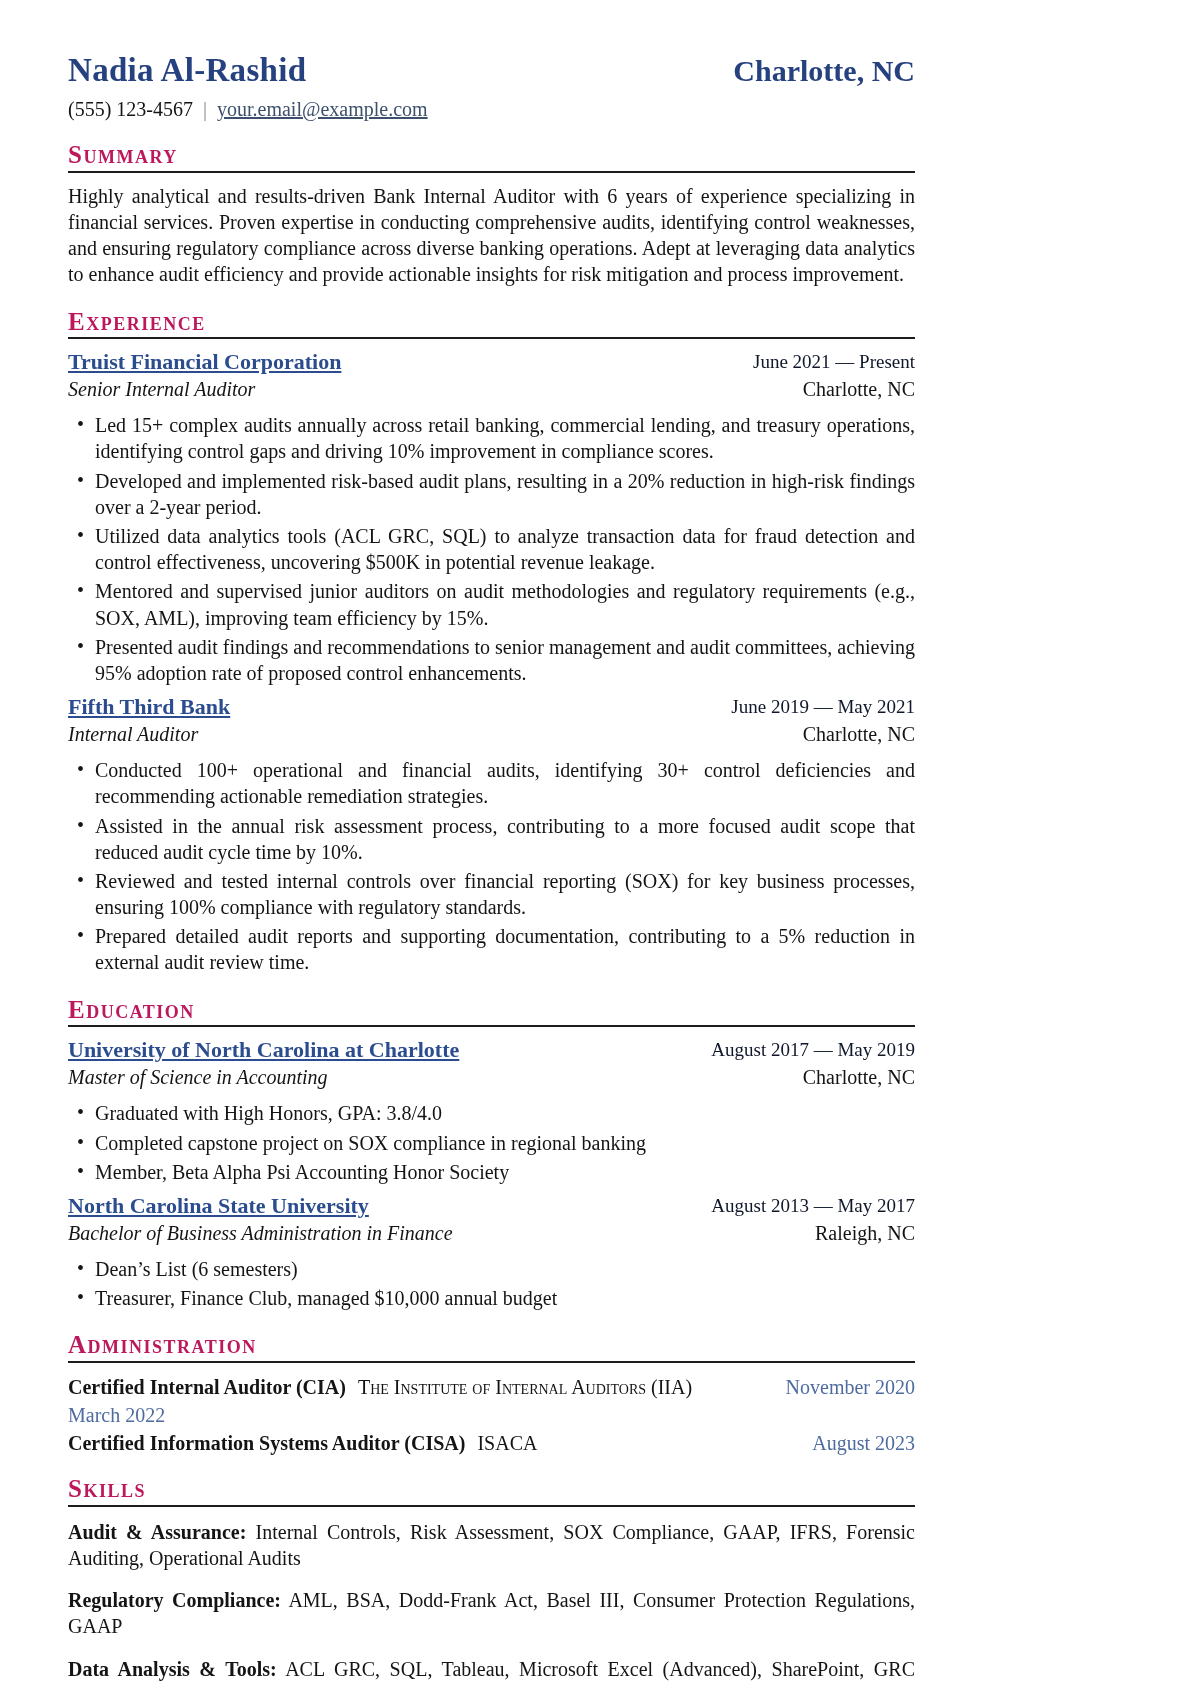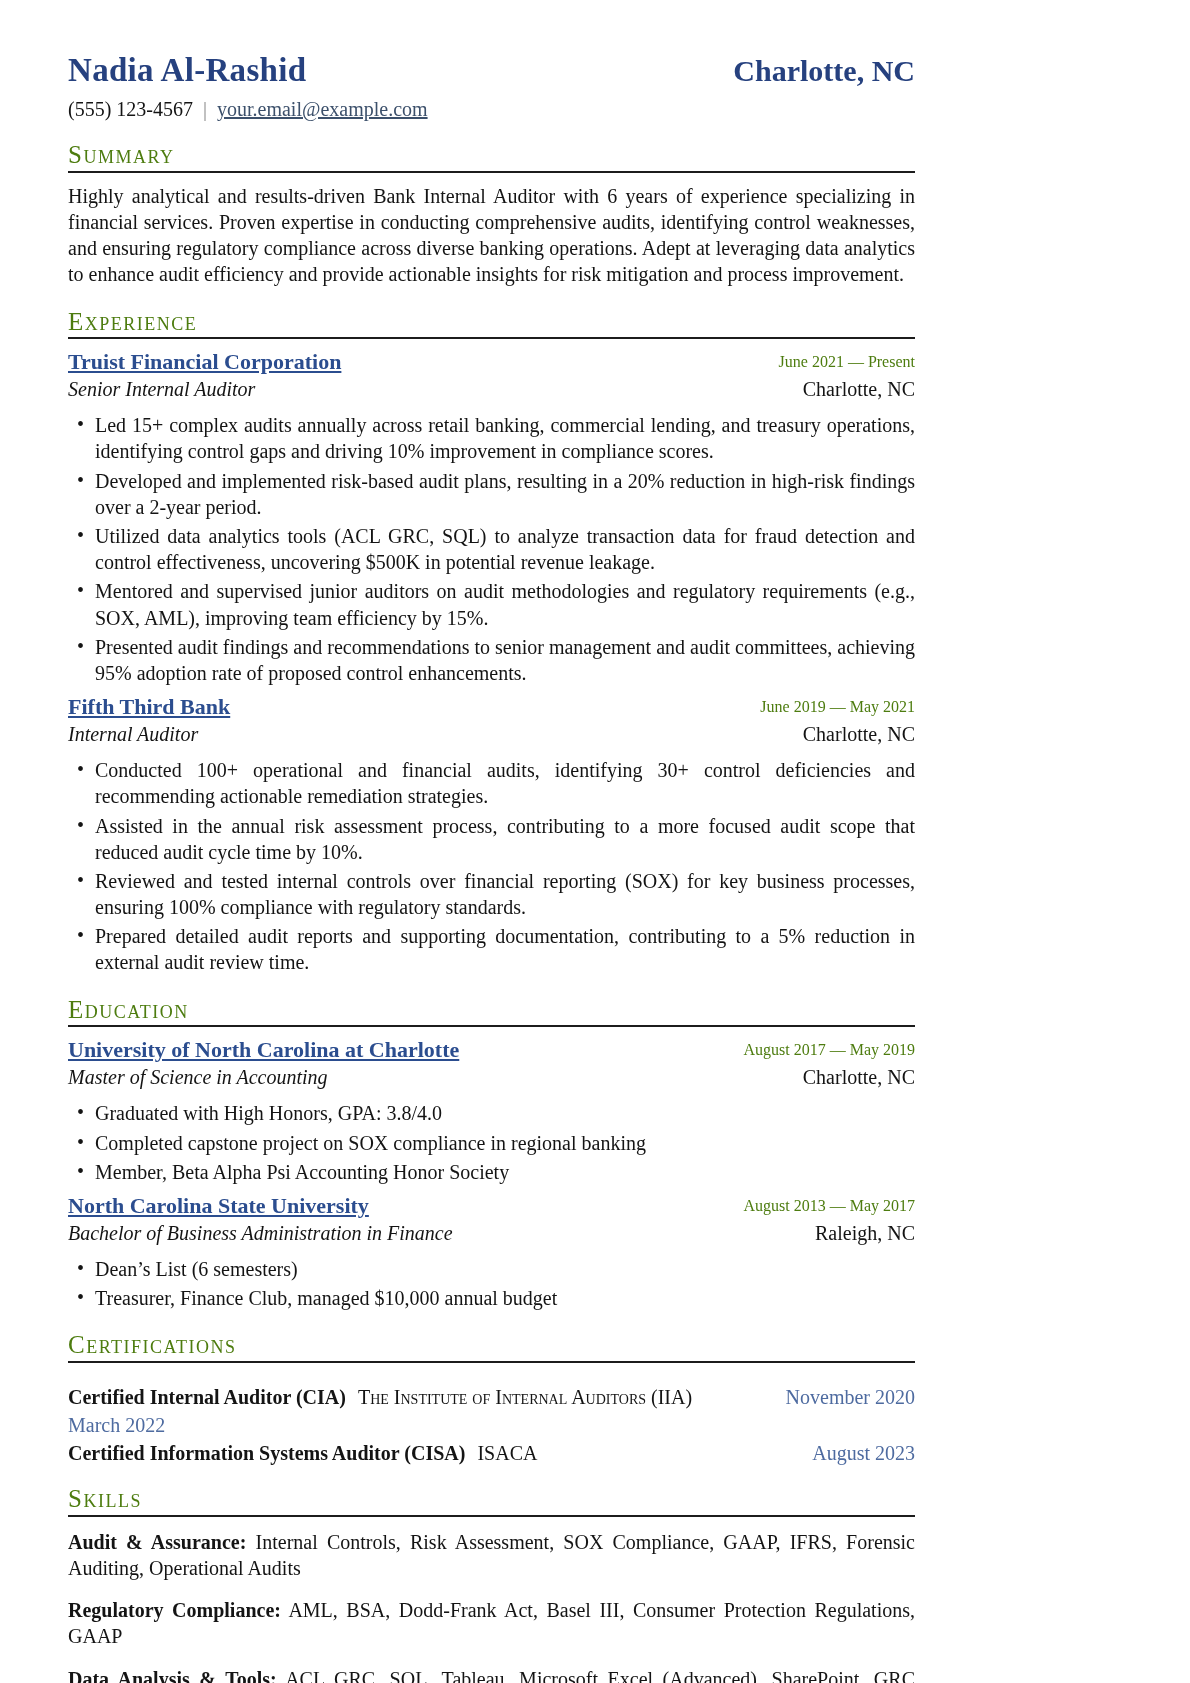--- a/index.html
+++ b/index.html
@@ -44,22 +44,22 @@
     color: #3c506b;
     text-decoration: underline;
     cursor: pointer;
   }
 
   
   .section { margin-top: 20px; }
   .section-title {
     font-size: 25px;
     font-variant: small-caps;
-    font-weight: 400;
-    color: #4d7c0f;
+    font-weight: 700;
+    color: #be185d;
     letter-spacing: 1.5px;
     border-bottom: 2px solid #1c1c1c;
     padding-bottom: 1px;
     line-height: 1.15;
   }
   .section-body { margin-top: 10px; }
 
   .para {
     font-size: 20px;
     line-height: 1.31;
@@ -75,22 +75,22 @@
     align-items: center;
   }
   .org-link {
     font-size: 22px;
     font-weight: bold;
     color: #2b4d8f;
     text-decoration: underline;
     cursor: pointer;
   }
   .entry-dates {
-    font-size: 16px;
-    color: #4d7c0f;
+    font-size: 19px;
+    color: #0f172a;
     white-space: nowrap;
   }
   .entry-role {
     font-size: 20px;
     font-style: italic;
     color: #141414;
   }
   .entry-loc {
     font-size: 20px;
     color: #141414;
@@ -118,21 +118,21 @@
   }
 
   
   .cert-row {
     display: flex;
     justify-content: space-between;
     align-items: baseline;
     margin-top: 5px;
     font-size: 20px;
   }
-  .cert-row:first-child { margin-top: 23px; }
+  .cert-row:first-child { margin-top: 13px; }
   .cert-name { font-weight: bold; }
   .cert-org { font-variant: small-caps; margin-left: 7px; }
   .cert-org.plain { font-variant: normal; }
   .cert-date { color: #4e6ba0; white-space: nowrap; }
 
   
   .skill-line {
     margin-top: 16px;
     font-size: 20px;
     line-height: 1.31;
@@ -237,21 +237,21 @@
         <ul class="bullets">
           <li>Dean’s List (6 semesters)</li>
           <li>Treasurer, Finance Club, managed $10,000 annual budget</li>
         </ul>
       </div>
 
     </div>
   </section>
 
   <section class="section">
-    <h2 class="section-title">Certifications</h2>
+    <h2 class="section-title">Administration</h2>
     <div class="section-body" style="margin-top:4px;">
 
       <div class="cert-row">
         <div>
           <span class="cert-name">Certified Internal Auditor (CIA)</span>
           <span class="cert-org">The Institute of Internal Auditors (IIA)</span>
         </div>
         <span class="cert-date">November 2020</span>
       </div>
 

